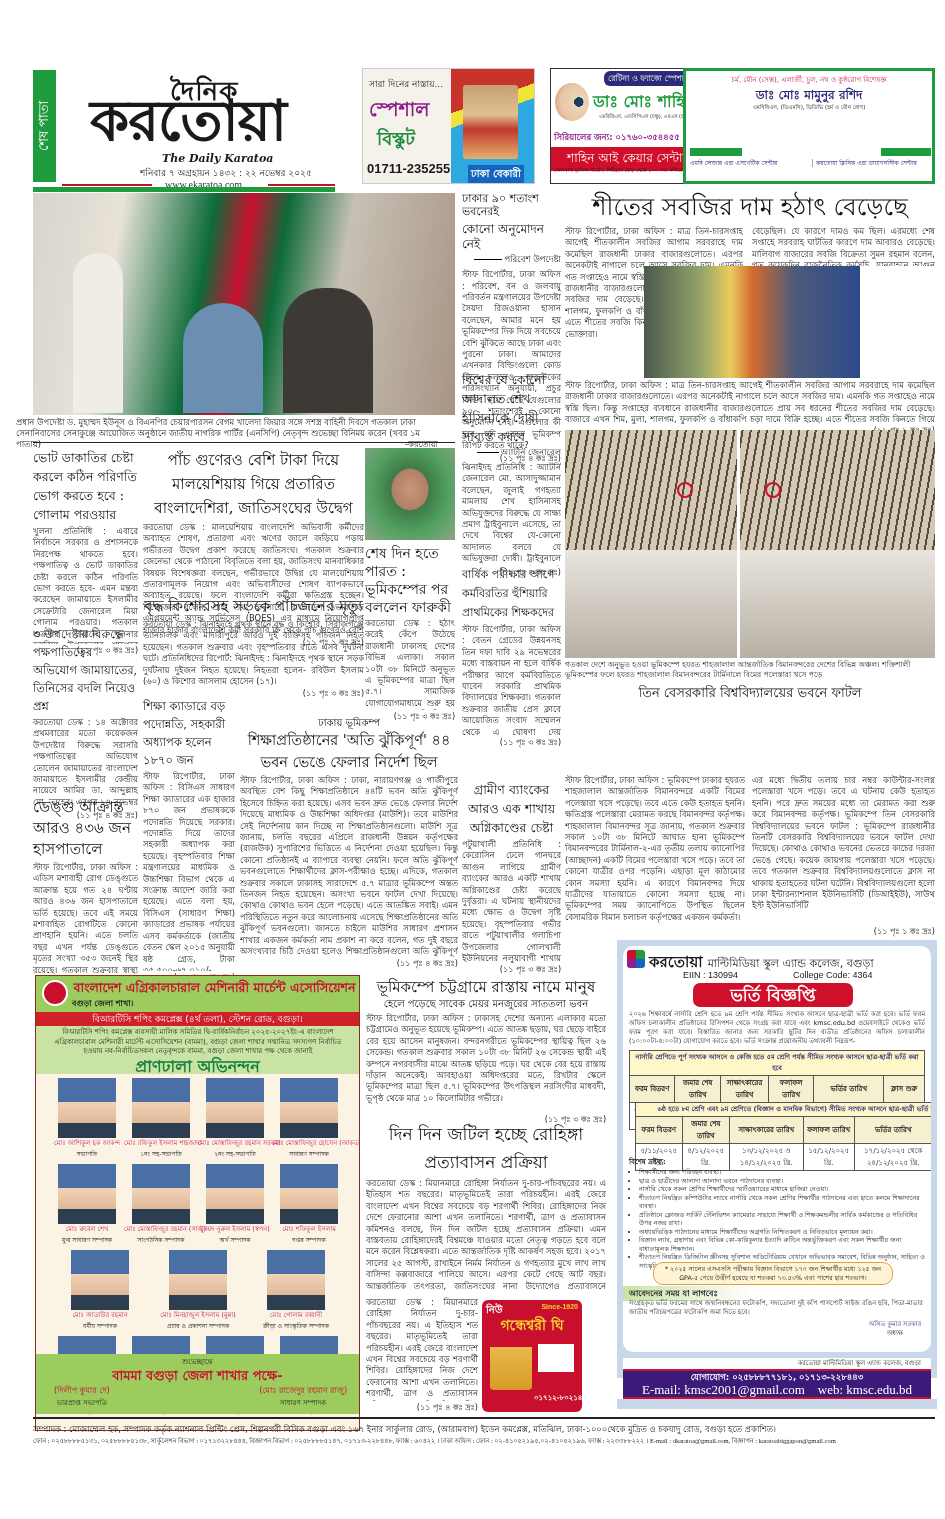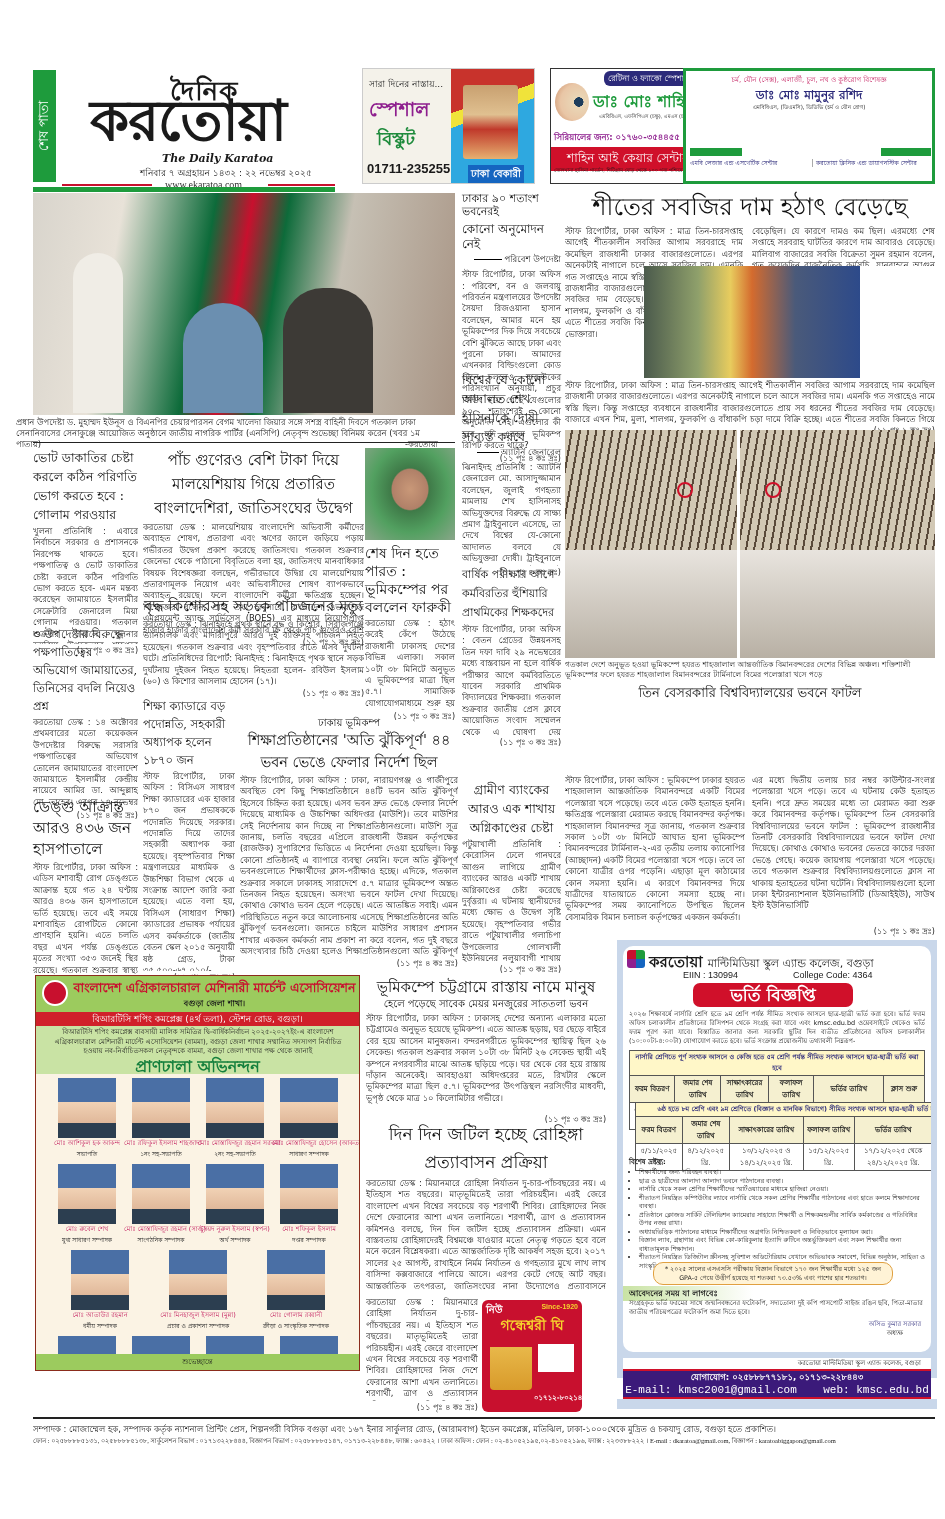--- a/index.html
+++ b/index.html
@@ -185,25 +185,25 @@
   <div class="hl" style="font-size:13px;margin-top:2px">তিন বেসরকারি বিশ্ববিদ্যালয়ের ভবনে ফাটল</div>
 </div>
 <div class="abs" style="left:565px;top:775px;width:180px">
   <p class="body-text" style="height:160px;overflow:hidden">স্টাফ রিপোর্টার, ঢাকা অফিস : ভূমিকম্পে ঢাকার হযরত শাহজালাল আন্তর্জাতিক বিমানবন্দরে একটি বিমের পলেস্তারা খসে পড়েছে। তবে এতে কেউ হতাহত হননি। ক্ষতিগ্রস্ত পলেস্তারা মেরামত করছে বিমানবন্দর কর্তৃপক্ষ। শাহজালাল বিমানবন্দর সূত্র জানায়, গতকাল শুক্রবার সকাল ১০টা ৩৮ মিনিটে আঘাত হানা ভূমিকম্পে বিমানবন্দরের টার্মিনাল-২-এর তৃতীয় তলায় ক্যানোপির (আচ্ছাদন) একটি বিমের পলেস্তারা খসে পড়ে। তবে তা কোনো যাত্রীর ওপর পড়েনি। এছাড়া মূল কাঠামোর কোন সমস্যা হয়নি। এ কারণে বিমানবন্দর দিয়ে যাত্রীদের যাতায়াতে কোনো সমস্যা হচ্ছে না। ভূমিকম্পের সময় ক্যানোপিতে উপস্থিত ছিলেন বেসামরিক বিমান চলাচল কর্তৃপক্ষের একজন কর্মকর্তা।</p>
 </div>
 <div class="abs" style="left:752px;top:775px;width:183px">
   <p class="body-text" style="height:150px;overflow:hidden">এর মধ্যে দ্বিতীয় তলায় চার নম্বর কাউন্টার-সংলগ্ন পলেস্তারা খসে পড়ে। তবে এ ঘটনায় কেউ হতাহত হননি। পরে দ্রুত সময়ের মধ্যে তা মেরামত করা শুরু করে বিমানবন্দর কর্তৃপক্ষ। ভূমিকম্পে তিন বেসরকারি বিশ্ববিদ্যালয়ের ভবনে ফাটল : ভূমিকম্পে রাজধানীর তিনটি বেসরকারি বিশ্ববিদ্যালয়ের ভবনে ফাটল দেখা দিয়েছে। কোথাও কোথাও ভবনের ভেতরে কাচের দরজা ভেঙে গেছে। কয়েক জায়গায় পলেস্তারা খসে পড়েছে। তবে গতকাল শুক্রবার বিশ্ববিদ্যালয়গুলোতে ক্লাস না থাকায় হতাহতের ঘটনা ঘটেনি। বিশ্ববিদ্যালয়গুলো হলো ঢাকা ইন্টারন্যাশনাল ইউনিভার্সিটি (ডিআইইউ), সাউথ ইস্ট ইউনিভার্সিটি</p>
   <div class="ref" style="font-size:8px;text-align:right">(১১ পৃঃ ১ কঃ দ্রঃ)</div>
 </div>
 
-<div class="abs" style="left:35px;top:975px;width:325px;height:396px;border:1px solid #8b2c1c;background:#fbf3e4;overflow:hidden">
+<div class="abs" style="left:35px;top:975px;width:325px;height:456px;border:1px solid #8b2c1c;background:#fbf3e4;overflow:hidden">
   <div style="position:absolute;left:0;top:0;width:100%;height:36px;background:#9ccb5e"></div>
   <div style="position:absolute;left:6px;top:4px;width:26px;height:26px;border-radius:50%;background:#c8102e;border:2px solid #fff"></div>
   <div style="position:absolute;left:36px;top:3px;width:285px;text-align:center;font-size:12.5px;color:#c8102e;font-weight:bold;white-space:nowrap">বাংলাদেশ এগ্রিকালচারাল মেশিনারী মার্চেন্ট এসোসিয়েশন</div>
-  <div style="position:absolute;left:36px;top:21px;width:285px;text-align:center;font-size:8px;font-weight:bold">বগুড়া জেলা শাখা।</div>
+  <div style="position:absolute;left:36px;top:21px;width:285px;font-size:8px;font-weight:bold">বগুড়া জেলা শাখা।</div>
   <div style="position:absolute;left:0;top:36px;width:100%;height:14px;background:#d0202a;color:#fff;font-size:9px;text-align:center;line-height:14px">বিআরটিসি শপিং কমপ্লেক্স (৪র্থ তলা), স্টেশন রোড, বগুড়া।</div>
   <div style="position:absolute;left:0;top:50px;width:100%;height:48px;background:#c9e3a4"></div>
   <div style="position:absolute;left:8px;top:52px;width:308px;text-align:center;font-size:7px;line-height:9.5px">বিআরটিসি শপিং কমপ্লেক্স ব্যবসায়ী মালিক সমিতির দ্বি-বার্ষিকনির্বাচন ২০২৫-২০২৭ইং-এ বাংলাদেশ এগ্রিকালচারাল মেশিনারী মার্চেন্ট এসোসিয়েশন (বামমা), বগুড়া জেলা শাখার সম্মানিত সদস্যগণ নির্বাচিত হওয়ায় নব-নির্বাচিতসকল নেতৃবৃন্দকে বামমা, বগুড়া জেলা শাখার পক্ষ থেকে জানাই</div>
   <div style="position:absolute;left:0;top:78px;width:100%;text-align:center;font-size:16px;color:#15803d;font-weight:bold">প্রাণঢালা অভিনন্দন</div>
   <div id="members-grid" style="position:absolute;left:12px;top:102px;width:300px;display:flex;flex-wrap:wrap;justify-content:center;row-gap:4px">
       <div style="width: 74px;">
         <div class="pphoto"></div>
         <div class="pname">মোঃ আশিকুল হক আকন্দ</div>
         <div class="prole">সভাপতি</div>
       </div>
@@ -390,19 +390,19 @@
       <div style="color:#2c2a7a">অসিত কুমার সরকার</div>
       <div style="text-align:center">অধ্যক্ষ</div>
     </div>
   </div>
 </div>
 <div class="abs" style="left:617px;top:1358px;width:320px;height:20px;background:#c9d7ea">
   <div style="margin:0 6px;background:#fff;font-size:6.5px;text-align:right;padding-right:10px;height:14px">করতোয়া মাল্টিমিডিয়া স্কুল এ্যান্ড কলেজ, বগুড়া</div>
 </div>
 <div class="abs" style="left:623px;top:1369px;width:308px;height:30px;background:#3b1a7a;border-top:2px solid #d0102a;border-bottom:2px solid #d0102a;color:#fff;text-align:center">
   <div style="font-size:8.5px;font-weight:bold;line-height:13px">যোগাযোগ: ০২৫৮৮৮৭৭১৮১, ০১৭১৩-২২৮৪৪৩</div>
-  <div style="font-size:11px;font-family:Liberation Mono, monospace;line-height:12px"><span>E-mail: kmsc2001@gmail.com</span>&nbsp;&nbsp;&nbsp;&nbsp;<span>web: kmsc.edu.bd</span></div>
+  <div style="font-size:13px;font-family:Liberation Serif, serif;line-height:12px"><span>E-mail: kmsc2001@gmail.com</span>&nbsp;&nbsp;&nbsp;&nbsp;<span>web: kmsc.edu.bd</span></div>
 </div>
 <div class="abs" style="left:617px;top:1399px;width:320px;height:10px;background:#c9d7ea"></div>
 
 <div class="abs rule" style="left:33px;top:1417px;width:902px;height:2px"></div>
 <div class="abs" style="left:33px;top:1423px;width:902px;font-size:8.4px;white-space:nowrap;overflow:hidden">সম্পাদক : মোজাম্মেল হক, সম্পাদক কর্তৃক ন্যাশনাল প্রিন্টিং প্রেস, শিল্পনগরী বিসিক বগুড়া এবং ১৬৭ ইনার সার্কুলার রোড, (আরামবাগ) ইডেন কমপ্লেক্স, মতিঝিল, ঢাকা-১০০০থেকে মুদ্রিত ও চকযাদু রোড, বগুড়া হতে প্রকাশিত।</div>
 <div class="abs" style="left:33px;top:1436px;width:902px;font-size:6.5px;white-space:nowrap;overflow:hidden;font-family:'Liberation Serif',serif">ফোন : ০২৫৮৮৮৮৫১৩১, ০২৫৮৮৮৮৫১৩৮, সার্কুলেশন বিভাগ : ০১৭১৩২২৮৪৪৪, বিজ্ঞাপন বিভাগ : ০২৫৮৮৮৮৫১৪৭, ০১৭১৩-২২৮৪৪৮, ফ্যাক্স : ৬০৪২২ । ঢাকা অফিস : ফোন : ০২-৪১০৫২১৯৫,০২-৪১০৫২১৯৬, ফ্যাক্স : ২২৩৩৮৮২২২ । E-mail : dkaratoa@gmail.com, বিজ্ঞাপন : karatoabiggapon@gmail.com</div>
 
 </body></html>

